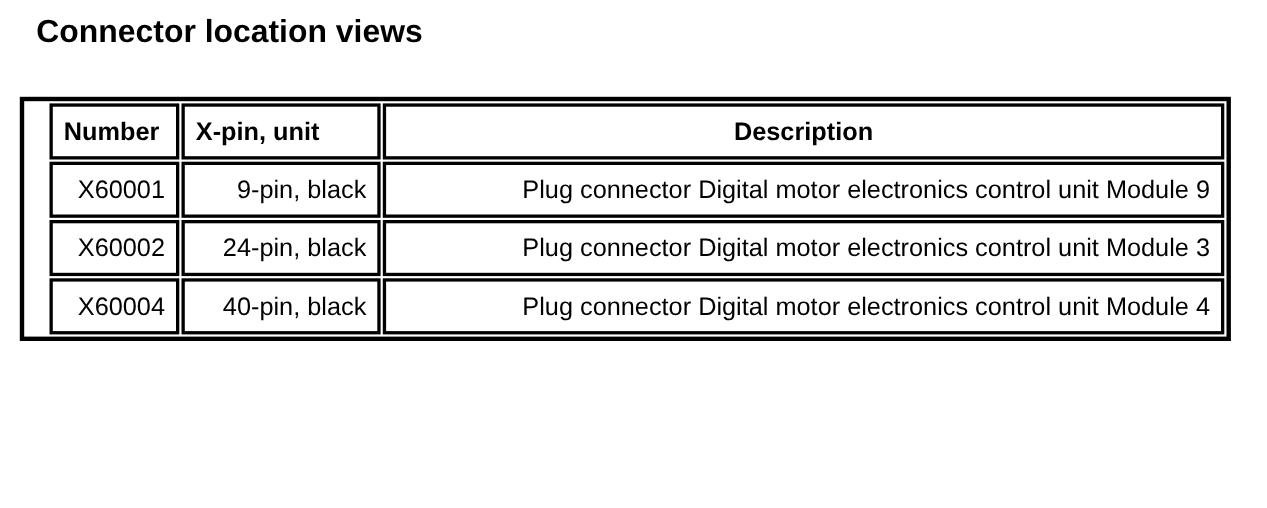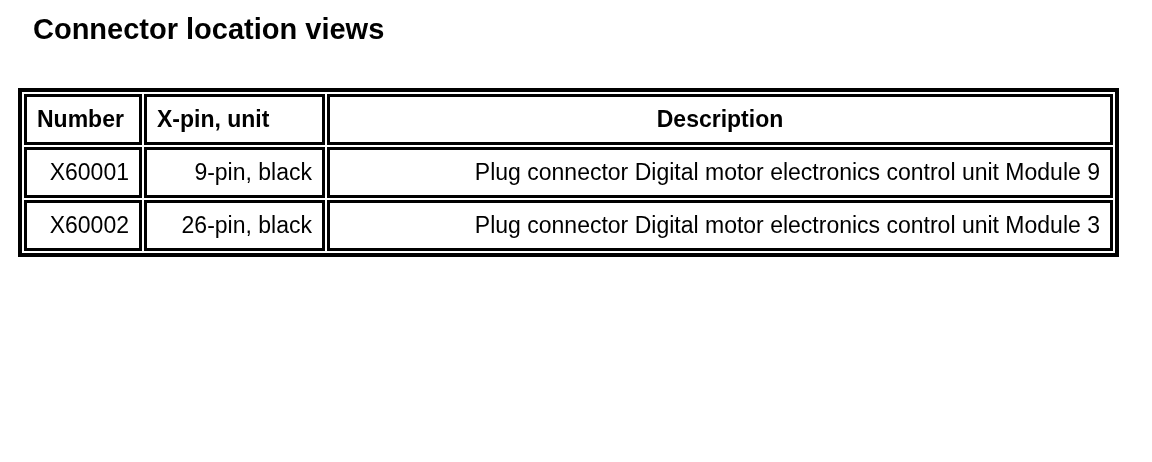--- a/index.html
+++ b/index.html
@@ -27,20 +27,21 @@
     letter-spacing: 0px;
   }
   table.connector-table {
     margin: 42px 0 0 18px;
     width: 1101px;
     border: 4px solid #000000;
     border-collapse: separate;
     border-spacing: 2px;
     table-layout: fixed;
     background: #ffffff;
+    padding-left: 21px;
   }
   .connector-table col.col-number { width: 118px; }
   .connector-table col.col-pin    { width: 181px; }
   .connector-table col.col-desc   { width: auto;  }
   .connector-table th,
   .connector-table td {
     border: 3px solid #000000;
     height: 51px;
     padding: 0 10px;
     font-size: 23px;
@@ -83,19 +84,24 @@
       </tr>
     </thead>
     <tbody>
       <tr>
         <td>X60001</td>
         <td>9-pin, black</td>
         <td>Plug connector Digital motor electronics control unit Module 9</td>
       </tr>
       <tr>
         <td>X60002</td>
-        <td>26-pin, black</td>
+        <td>24-pin, black</td>
         <td>Plug connector Digital motor electronics control unit Module 3</td>
+      </tr>
+      <tr>
+        <td>X60004</td>
+        <td>40-pin, black</td>
+        <td>Plug connector Digital motor electronics control unit Module 4</td>
       </tr>
     </tbody>
   </table>
 
 </div>
 
 </body></html>

